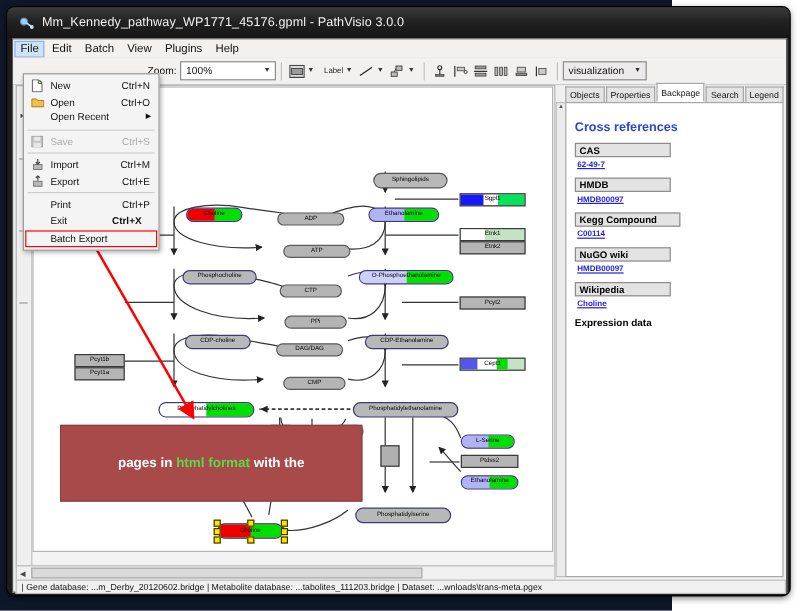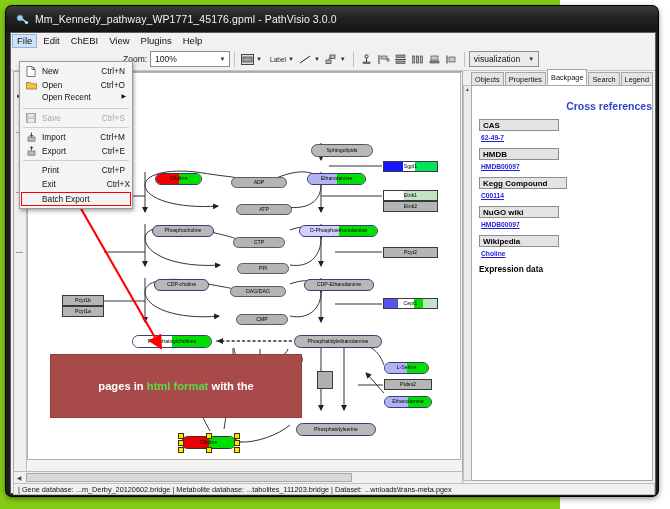--- a/index.html
+++ b/index.html
@@ -1,19 +1,19 @@
 <!DOCTYPE html>
 <html><head>
 <meta charset="utf-8">
 <style>
   html,body{margin:0;padding:0;background:#fff;}
   body{width:670px;height:509px;overflow:hidden;font-family:"Liberation Sans",sans-serif;}
 
   
-  #root{position:relative;width:560px;height:509px;background:#84cc16;}
+  #root{position:relative;width:560px;height:509px;background:#0f172a;}
   .winframe{position:absolute;left:6px;top:6px;width:652px;height:490px;
             background:#1d1d1d;border-radius:6px;
             box-shadow:0 0 0 1px #000, 0 2px 6px rgba(0,0,0,.55);}
   .winframe-inner{position:absolute;left:4px;top:26px;width:644px;height:460px;background:#f0f0f0;
                   border:1px solid #5a5a5a;}
 
   
   .titlebar{position:absolute;left:0;top:0;width:652px;height:26px;
             background:linear-gradient(180deg,#3c3c3c 0%,#222 45%,#151515 100%);
             border-top-left-radius:6px;border-top-right-radius:6px;
@@ -89,21 +89,21 @@
   .sidepanel{position:absolute;left:452px;top:38px;width:190px;height:411px;background:#f0f0f0;}
   .tabrow{position:absolute;left:8px;top:0;width:182px;height:14px;display:flex;align-items:flex-end;}
   .tab{height:12px;padding:0 3px;font-size:7.3px;color:#111;background:#e4e4e4;
        border:1px solid #a7a7a7;border-bottom:none;display:flex;align-items:center;margin-right:1px;}
   .tab.sel{background:#fff;height:14px;font-size:7.3px;border-bottom:1px solid #fff;z-index:2;}
   .panelbody{position:absolute;left:8px;top:14px;width:180px;height:394px;background:#fff;
              border:1px solid #a7a7a7;overflow:hidden;}
   .pb-scrollspine{position:absolute;left:0px;top:14px;width:7px;height:394px;background:#ebebeb;
                   border:1px solid #bdbdbd;}
   .pb-scrollspine .sp-arrow{font-size:5px;color:#555;text-align:center;line-height:6px;}
-  .xref-title{margin:14px 0 0 7px;font-size:10.5px;font-weight:bold;color:#2d45cf;text-align:right;}
+  .xref-title{margin:14px 0 0 7px;font-size:10.5px;font-weight:bold;color:#2d45cf;}
   .xref-block{margin-top:7px;}
   .xref-head{margin-left:7px;width:80px;height:12px;background:#e3e3e3;border:1px solid #8d8d8d;
              display:flex;align-items:center;padding-left:3px;box-sizing:border-box;
              font-size:8px;font-weight:bold;color:#000;}
   .xref-val{margin:3px 0 0 9px;font-size:6.7px;font-weight:bold;color:#2222dd;text-decoration:underline;}
   .xref-val.plain{color:#111;text-decoration:none;}
   .expr-title{margin:7px 0 0 7px;font-size:8.3px;font-weight:bold;color:#000;}
   
   .darkstrip{position:absolute;left:644px;top:26px;width:4px;height:460px;background:#1d1d1d;}
 </style>
@@ -124,21 +124,21 @@
       <span class="title-text">Mm_Kennedy_pathway_WP1771_45176.gpml - PathVisio 3.0.0</span>
     </div>
 
     <div class="darkstrip"></div>
 
     <div class="winframe-inner">
 
       <div class="menubar">
         <div class="menuitem active">File</div>
         <div class="menuitem">Edit</div>
-        <div class="menuitem">ChEBI</div>
+        <div class="menuitem">Batch</div>
         <div class="menuitem">View</div>
         <div class="menuitem">Plugins</div>
         <div class="menuitem">Help</div>
       </div>
 
       <div class="toolbar">
         <span class="tb-zoomlabel">Zoom:</span>
         <div class="combo" style="width:72px;">
           <span>100%</span>
           <span class="cb-arrow">▼</span>
@@ -518,21 +518,21 @@
 
         <div style="display:flex;align-items:center;height:14px;">
           <span style="width:22px;"></span>
           <span style="font-size:8.3px;color:#111;flex:1;">Print</span>
           <span style="font-size:8.3px;color:#111;margin-right:7px;">Ctrl+P</span>
         </div>
 
         <div style="display:flex;align-items:center;height:14px;">
           <span style="width:22px;"></span>
           <span style="font-size:8.3px;color:#111;flex:1;">Exit</span>
-          <span style="font-size:8.3px;color:#111;margin-right:2px;">Ctrl+X</span>
+          <span style="font-size:8.3px;color:#111;margin-right:14px;font-weight:bold;">Ctrl+X</span>
         </div>
 
         <div style="display:flex;align-items:center;height:14px;margin:1px 1px 0 1px;
                     border:1.6px solid #ff0000;box-sizing:border-box;">
           <span style="width:20px;"></span>
           <span style="font-size:8.3px;color:#111;flex:1;">Batch Export</span>
         </div>
       </div>
 
       <div class="hscroll">

